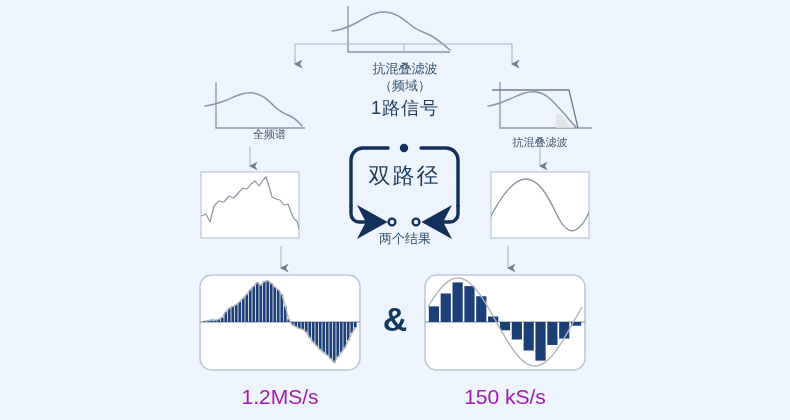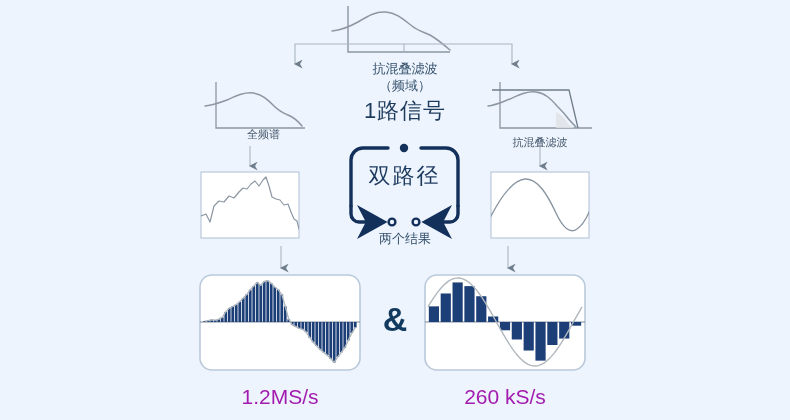--- a/index.html
+++ b/index.html
@@ -15,21 +15,21 @@
   svg.layer{position:absolute;left:0;top:0;width:790px;height:420px;}
   .lbl{
     position:absolute;
     color:#2b4a63;
     text-align:center;
     white-space:nowrap;
     line-height:1.15;
   }
   .lbl-small{font-size:11px;color:#44576b;}
   .lbl-mid{font-size:13px;color:#33506b;}
-  .lbl-big{font-size:22px;color:#1d3b5c;font-weight:400;letter-spacing:1px;}
+  .lbl-big{font-size:18px;color:#1d3b5c;font-weight:400;letter-spacing:1px;}
   .lbl-rate{font-size:21px;color:#a21caf;}
   .lbl-amp{font-size:34px;color:#123a5e;font-weight:700;}
   .lbl-center{
     font-size:22px;color:#1b3a5e;letter-spacing:2px;
   }
 </style>
 </head>
 <body>
 
 <div id="stage">
@@ -210,24 +210,24 @@
           </g>
         <path id="envLow" fill="none" stroke="#b0b7bd" stroke-width="1.4" d="M428.00,306.91 L430.57,302.67 L433.13,298.65 L435.70,294.88 L438.27,291.41 L440.83,288.27 L443.40,285.50 L445.97,283.13 L448.53,281.19 L451.10,279.69 L453.67,278.66 L456.23,278.10 L458.80,278.03 L461.37,278.43 L463.93,279.32 L466.50,280.67 L469.07,282.47 L471.63,284.71 L474.20,287.35 L476.77,290.38 L479.33,293.75 L481.90,297.43 L484.47,301.38 L487.03,305.56 L489.60,309.91 L492.17,314.40 L494.73,318.97 L497.30,323.58 L499.87,328.16 L502.43,332.68 L505.00,337.09 L507.57,341.33 L510.13,345.35 L512.70,349.12 L515.27,352.59 L517.83,355.73 L520.40,358.50 L522.97,360.87 L525.53,362.81 L528.10,364.31 L530.67,365.34 L533.23,365.90 L535.80,365.97 L538.37,365.57 L540.93,364.68 L543.50,363.33 L546.07,361.53 L548.63,359.29 L551.20,356.65 L553.77,353.62 L556.33,350.25 L558.90,346.57 L561.47,342.62 L564.03,338.44 L566.60,334.09 L569.17,329.60 L571.73,325.03 L574.30,320.42 L576.87,315.84 L579.43,311.32 L582.00,306.91"></path>
       </g>
     </g>
   </svg>
 
   <div class="lbl lbl-mid" style="left:330px;top:62px;width:150px;">抗混叠滤波</div>
   <div class="lbl lbl-mid" style="left:330px;top:79px;width:150px;">（频域）</div>
   <div class="lbl lbl-big" style="left:330px;top:98px;width:150px;">1路信号</div>
 
-  <div class="lbl lbl-small" style="left:216px;top:128px;width:95px;">全频谱</div>
+  <div class="lbl lbl-small" style="left:222px;top:128px;width:95px;">全频谱</div>
   <div class="lbl lbl-small" style="left:490px;top:128px;width:100px;margin-top:8px;">抗混叠滤波</div>
 
   <div class="lbl lbl-center" style="left:352px;top:163px;width:105px;">双路径</div>
   <div class="lbl lbl-mid" style="left:340px;top:232px;width:130px;">两个结果</div>
 
   <div class="lbl lbl-amp" style="left:375px;top:300px;width:40px;">&amp;</div>
 
   <div class="lbl lbl-rate" style="left:200px;top:385px;width:160px;">1.2MS/s</div>
-  <div class="lbl lbl-rate" style="left:425px;top:385px;width:160px;">260 kS/s</div>
+  <div class="lbl lbl-rate" style="left:425px;top:385px;width:160px;">150 kS/s</div>
 
 </div>
 
 </body></html>

